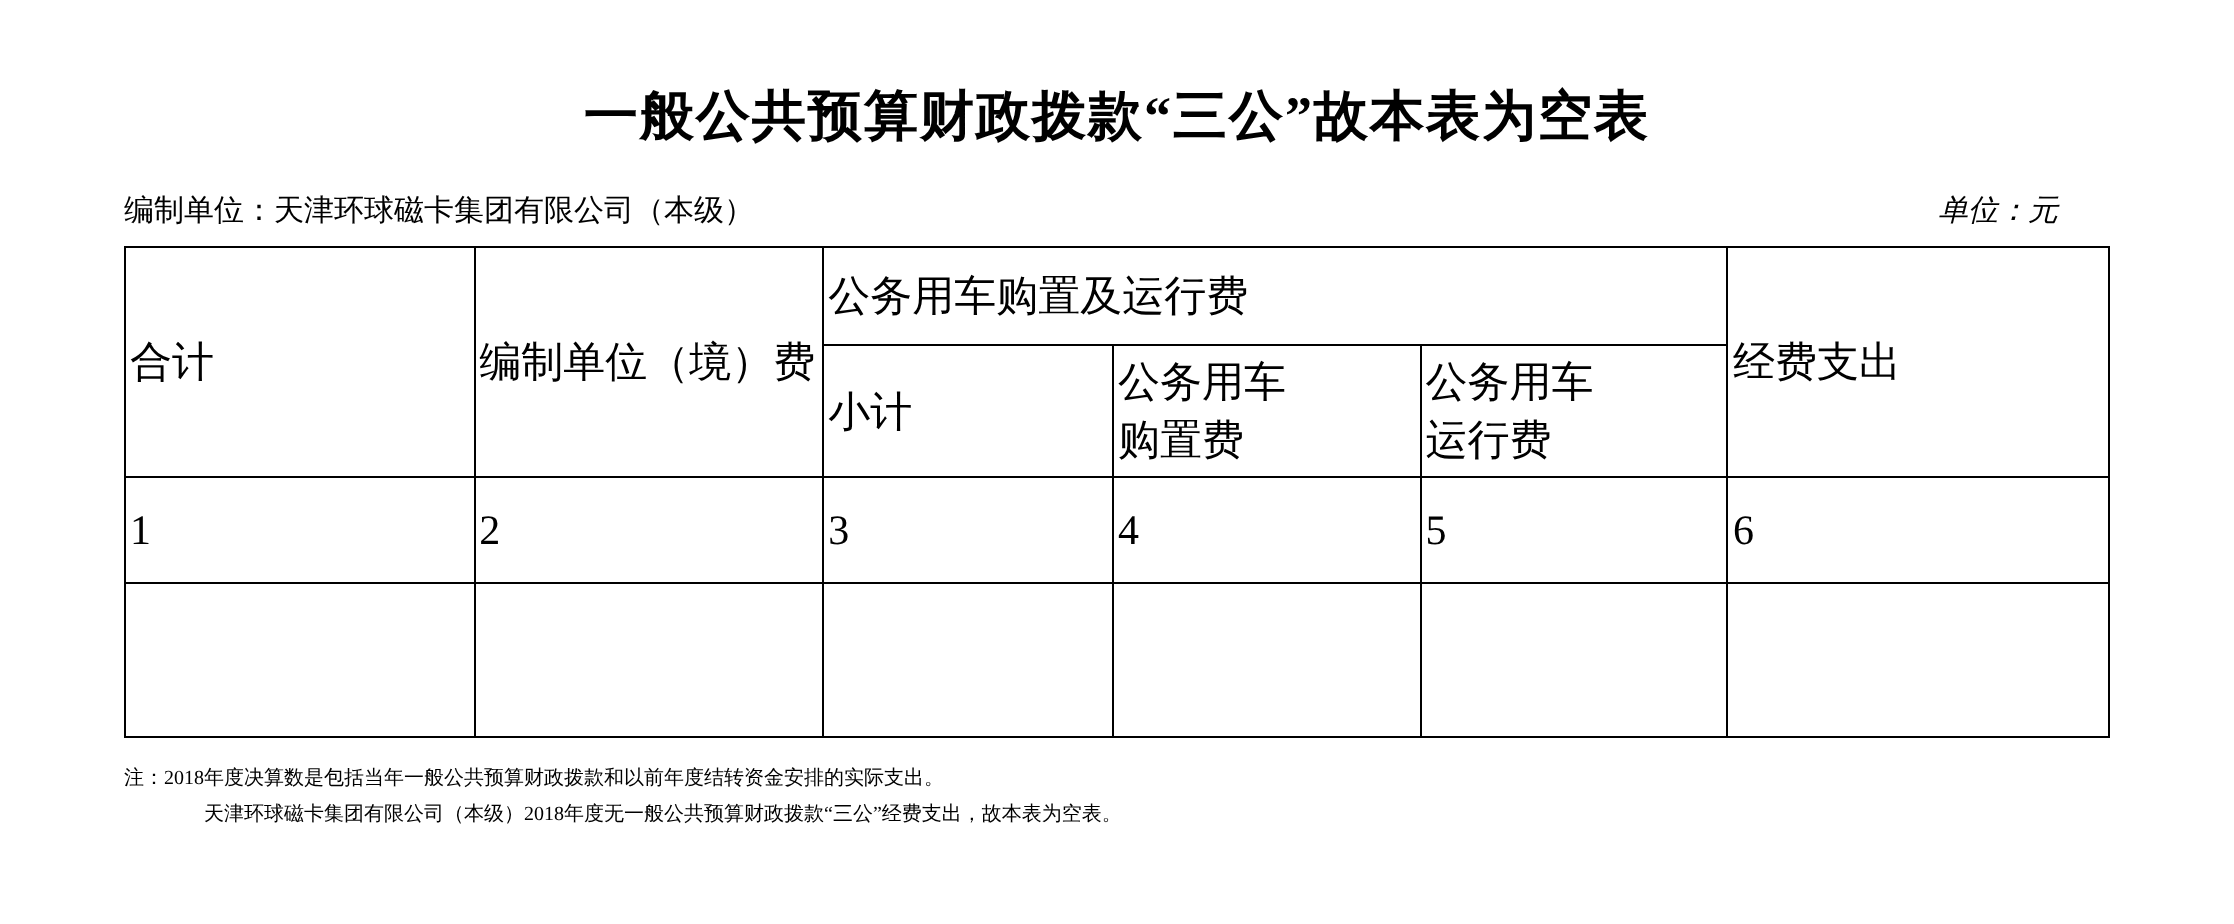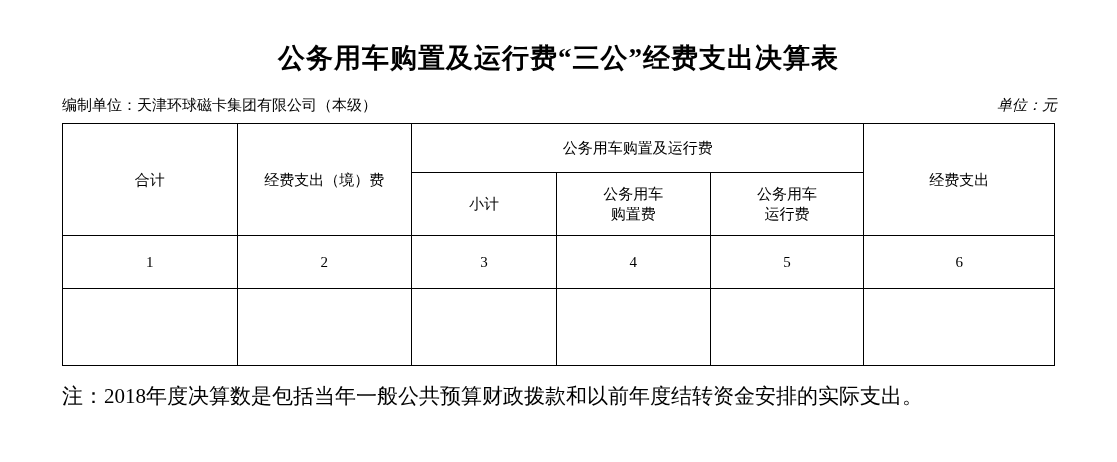--- a/index.html
+++ b/index.html
@@ -25,41 +25,41 @@
     font-size: 27px;
     font-weight: bold;
     letter-spacing: 1px;
     margin-top: 42px;
     line-height: 1.2;
   }
   .meta-row {
     display: flex;
     justify-content: space-between;
     align-items: baseline;
-    margin: 22px 60px 8px 62px;
+    margin: 22px 88px 8px 62px;
     font-size: 15px;
   }
   .meta-left {
     white-space: nowrap;
   }
   .meta-right {
     white-space: nowrap;
     font-style: italic;
   }
   table.fin {
     border-collapse: collapse;
     margin: 0 62px;
     width: calc(100% - 124px);
     table-layout: fixed;
   }
   table.fin td {
     border: 1px solid #000000;
-    text-align: center;
+    text-align: left;
     vertical-align: middle;
-    font-size: 15px;
+    font-size: 21px;
     line-height: 1.35;
     padding: 4px 2px;
   }
   td.h-main {
     height: 94px;
   }
   td.h-group {
     height: 40px;
   }
   td.h-sub {
@@ -67,55 +67,55 @@
   }
   td.h-num {
     height: 44px;
     font-size: 15px;
   }
   td.h-empty {
     height: 68px;
   }
   .notes {
     margin: 12px 62px 0 62px;
-    font-size: 21px;
+    font-size: 10px;
     line-height: 1.75;
   }
   .note-line-1 {
     text-indent: 0;
   }
   .note-line-2 {
     padding-left: 40px;
   }
 </style>
 </head>
 <body>
 
 <div class="page">
 
-  <div class="doc-title">公务用车购置及运行费“三公”经费支出决算表</div>
+  <div class="doc-title">一般公共预算财政拨款“三公”故本表为空表</div>
 
   <div class="meta-row">
     <div class="meta-left">编制单位：天津环球磁卡集团有限公司（本级）</div>
     <div class="meta-right">单位：元</div>
   </div>
 
   <table class="fin">
     <colgroup>
       <col style="width:17.6%">
       <col style="width:17.6%">
       <col style="width:14.6%">
       <col style="width:15.5%">
       <col style="width:15.5%">
       <col style="width:19.2%">
     </colgroup>
     <tbody>
       <tr>
         <td class="h-main" rowspan="2">合计</td>
-        <td class="h-main" rowspan="2">经费支出（境）费</td>
+        <td class="h-main" rowspan="2">编制单位（境）费</td>
         <td class="h-group" colspan="3">公务用车购置及运行费</td>
         <td class="h-main" rowspan="2">经费支出</td>
       </tr>
       <tr>
         <td class="h-sub">小计</td>
         <td class="h-sub">
           <div>公务用车</div>
           <div>购置费</div>
         </td>
         <td class="h-sub">
@@ -137,15 +137,16 @@
         <td class="h-empty"></td>
         <td class="h-empty"></td>
         <td class="h-empty"></td>
         <td class="h-empty"></td>
       </tr>
     </tbody>
   </table>
 
   <div class="notes">
     <div class="note-line-1">注：2018年度决算数是包括当年一般公共预算财政拨款和以前年度结转资金安排的实际支出。</div>
+    <div class="note-line-2">天津环球磁卡集团有限公司（本级）2018年度无一般公共预算财政拨款“三公”经费支出，故本表为空表。</div>
   </div>
 
 </div>
 
 </body></html>

